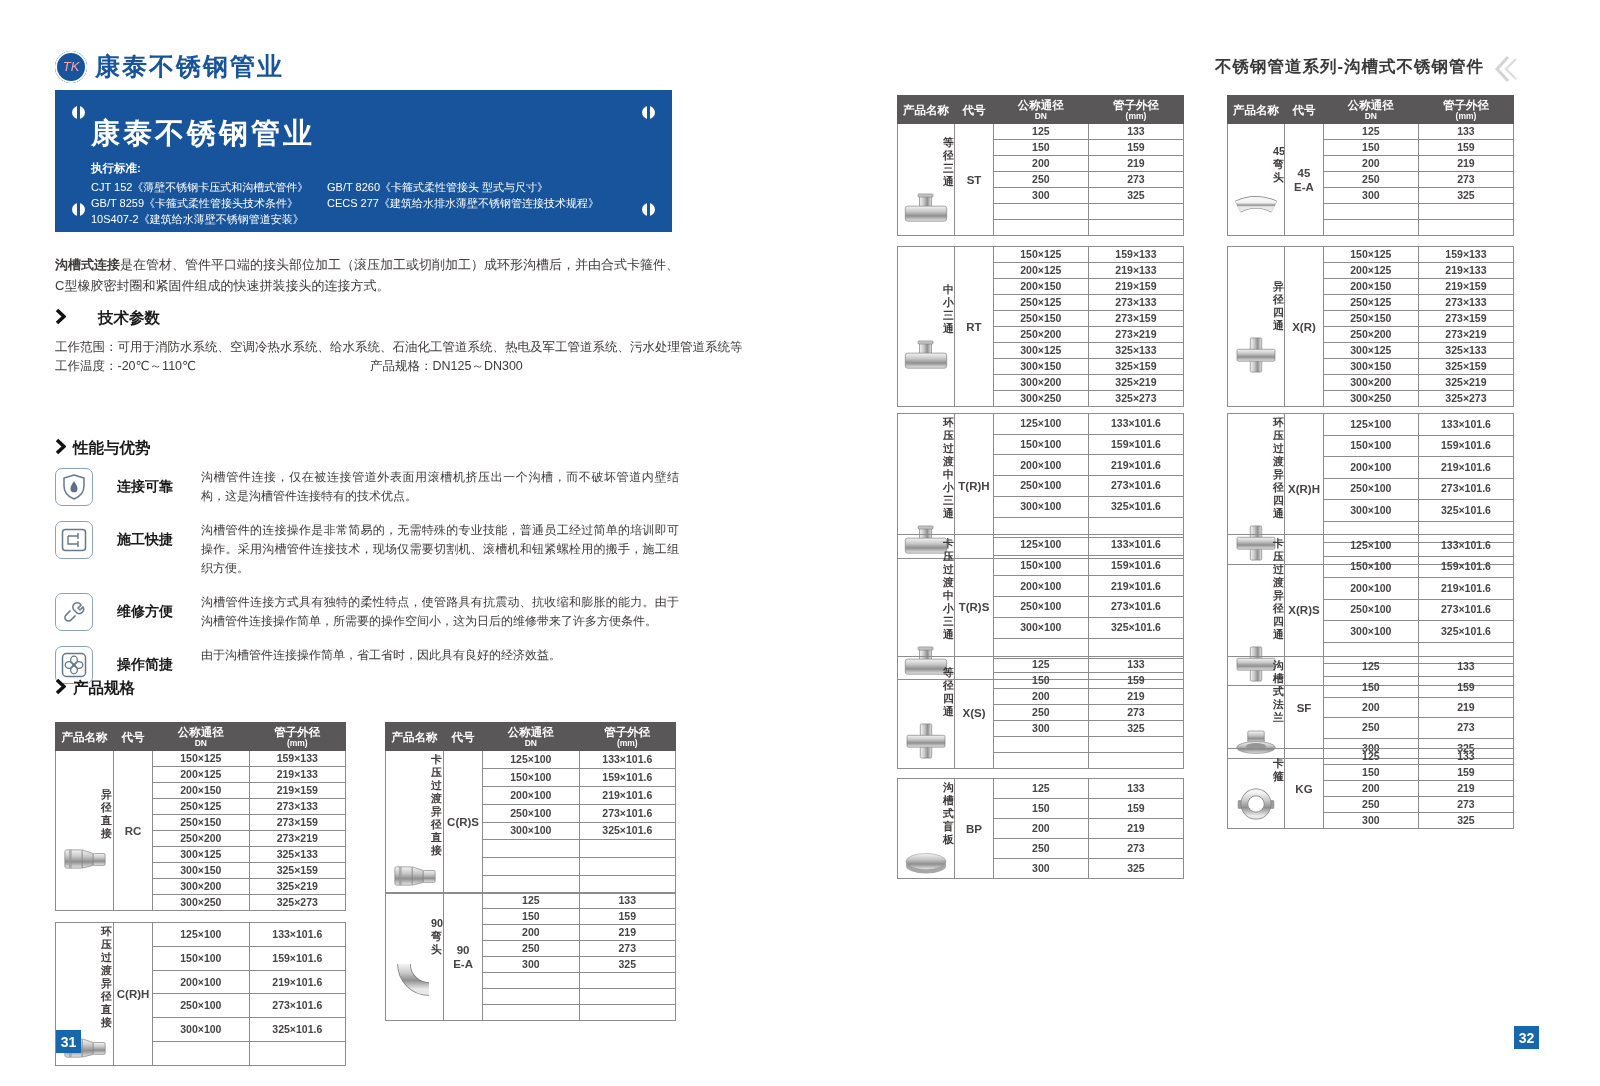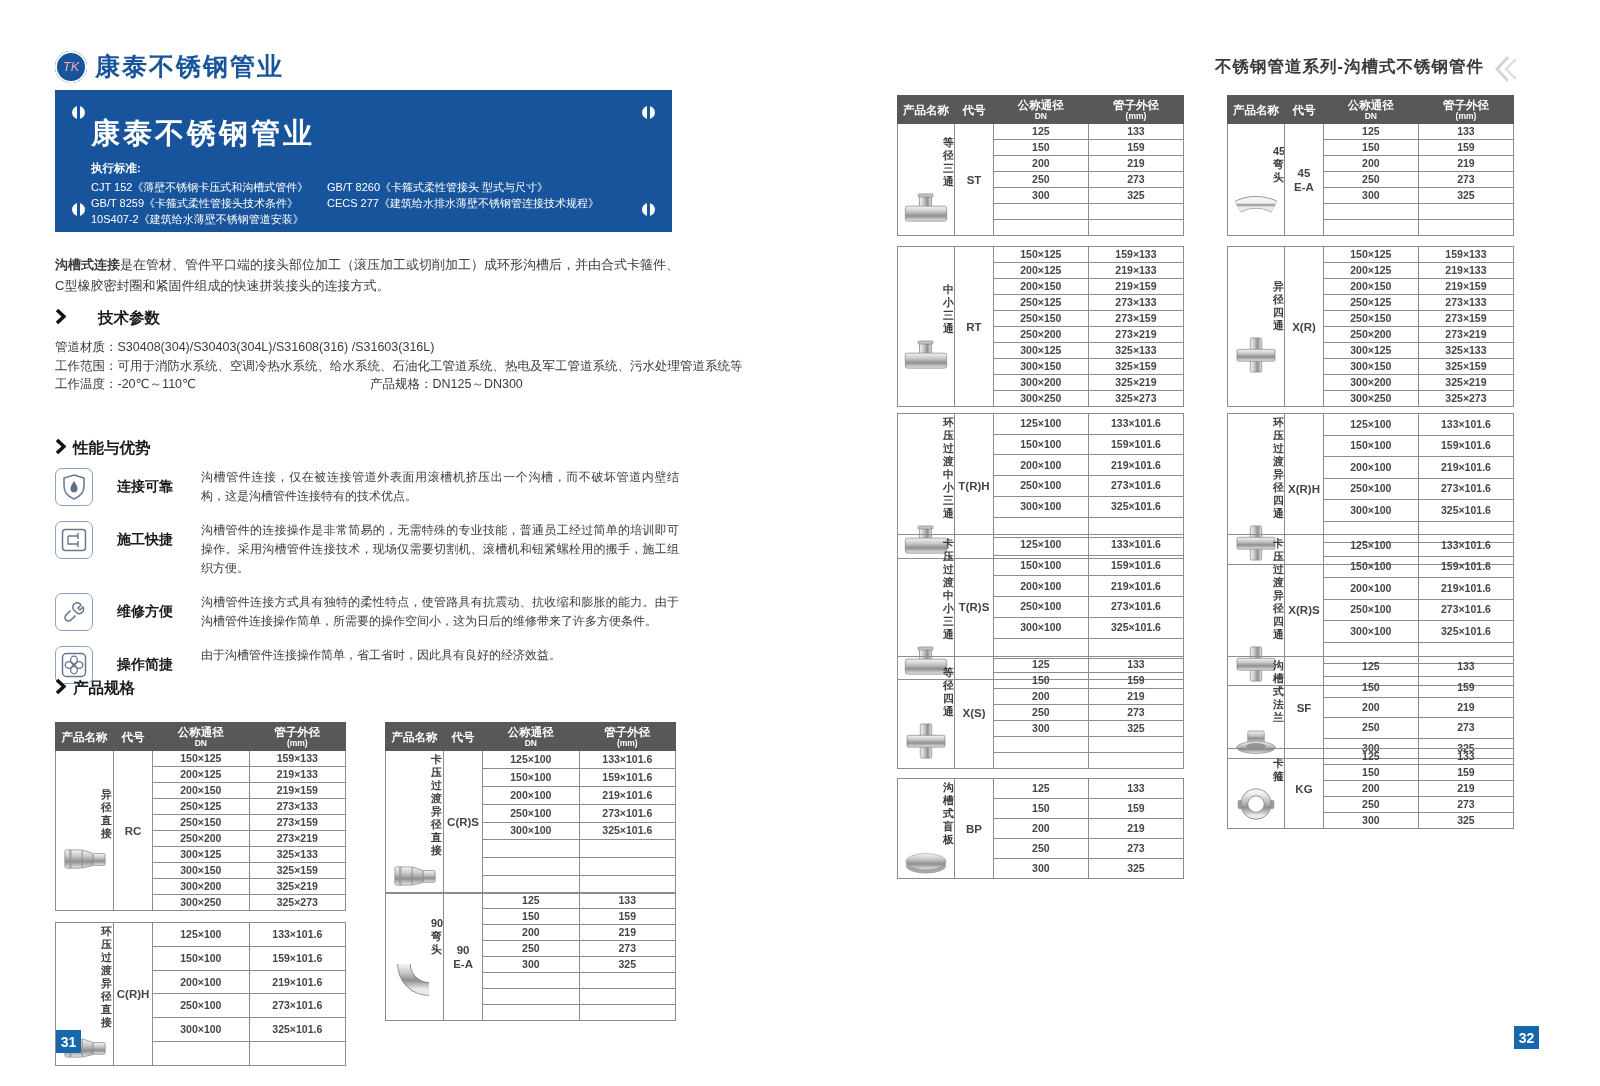--- a/index.html
+++ b/index.html
@@ -140,21 +140,20 @@
 </div>
 
 <div class="sec-head" id="head-tech">
   <span><svg width="11" height="17" viewBox="0 0 11 17">
         <polyline points="2,2 9,8.5 2,15" fill="none" stroke="#111" stroke-width="3.6"></polyline>
       </svg></span>
   <span>技术参数</span>
 </div>
 <div class="tech">
   <div>
-      <div class="li">管道材质：S30408(304)/S30403(304L)/S31608(316) /S31603(316L)</div>
       <div class="li">工作范围：可用于消防水系统、空调冷热水系统、给水系统、石油化工管道系统、热电及军工管道系统、污水处理管道系统等</div>
     </div>
   <div class="tech-row4">
     <span class="tech-temp">工作温度：-20℃～110℃</span><span>产品规格：DN125～DN300</span>
   </div>
 </div>
 
 <div class="sec-head" id="head-feat">
   <span><svg width="11" height="17" viewBox="0 0 11 17">
         <polyline points="2,2 9,8.5 2,15" fill="none" stroke="#111" stroke-width="3.6"></polyline>

